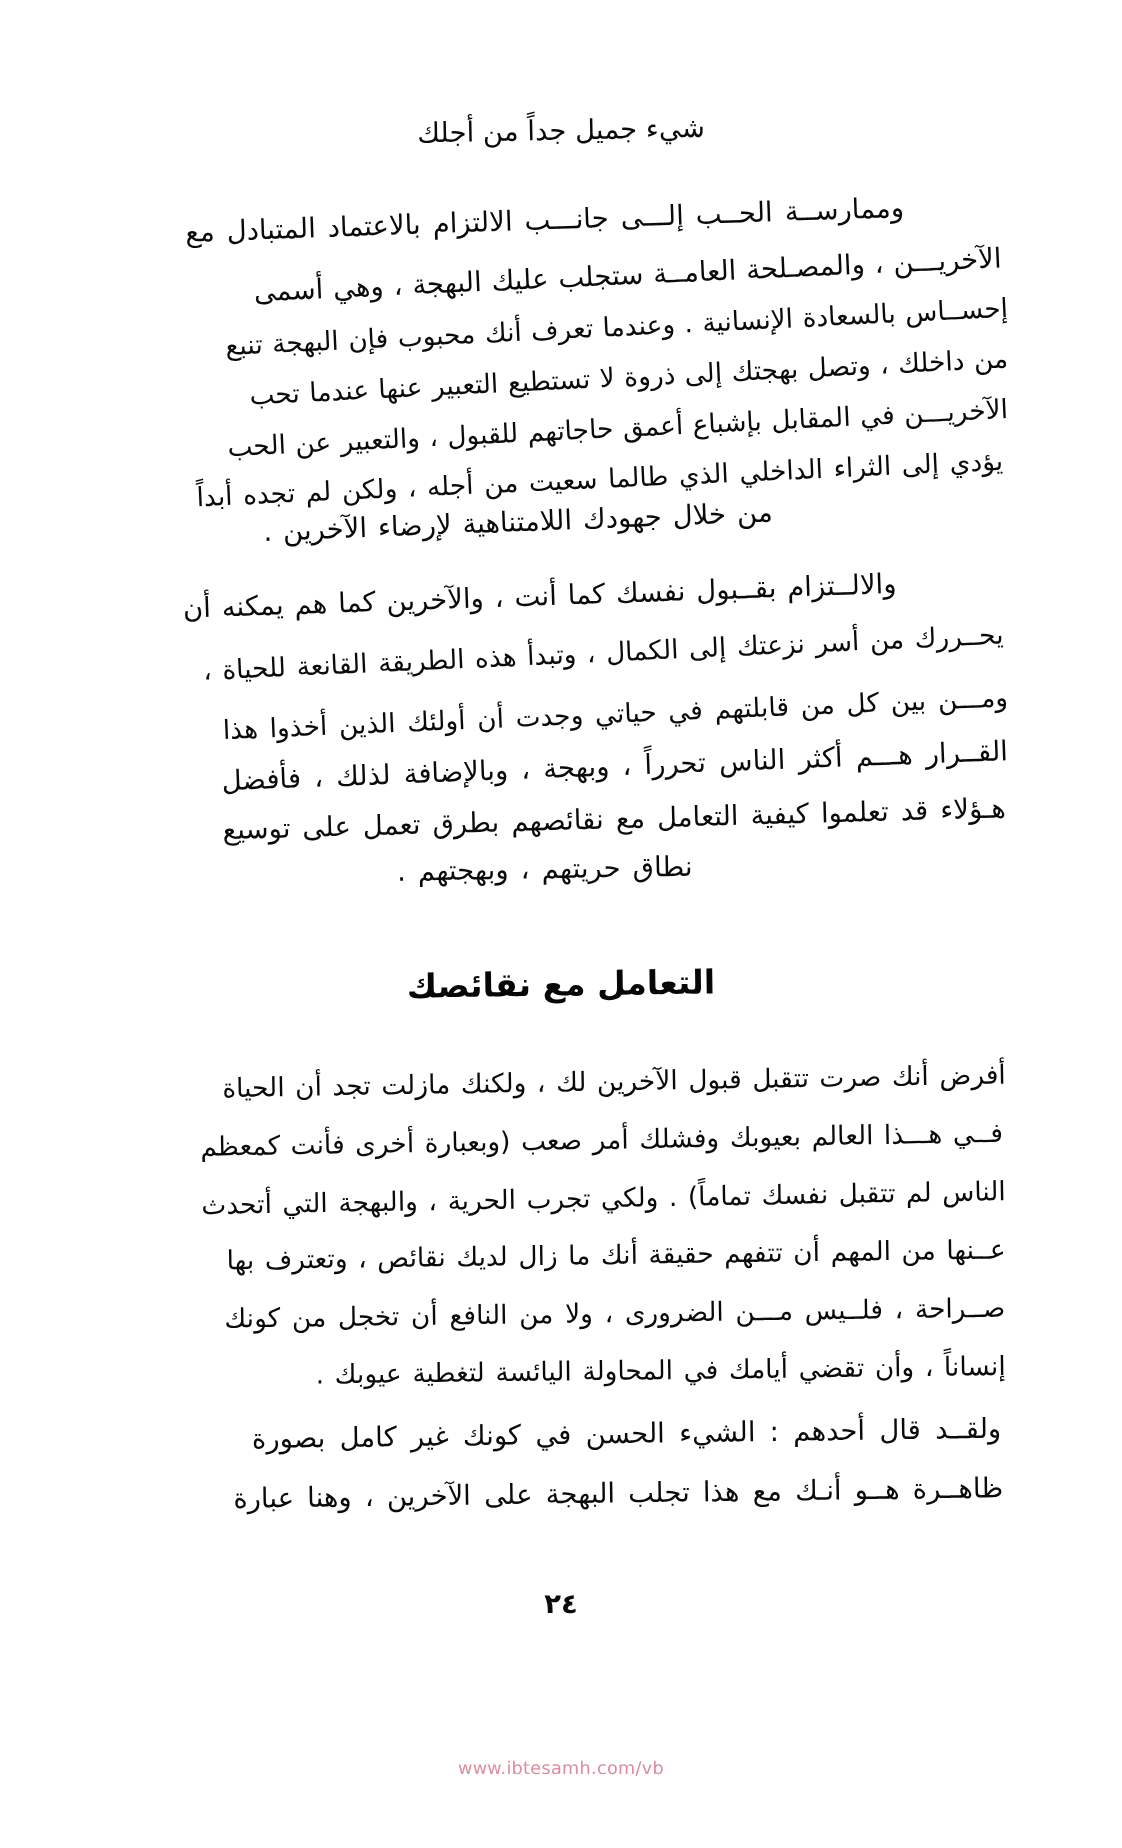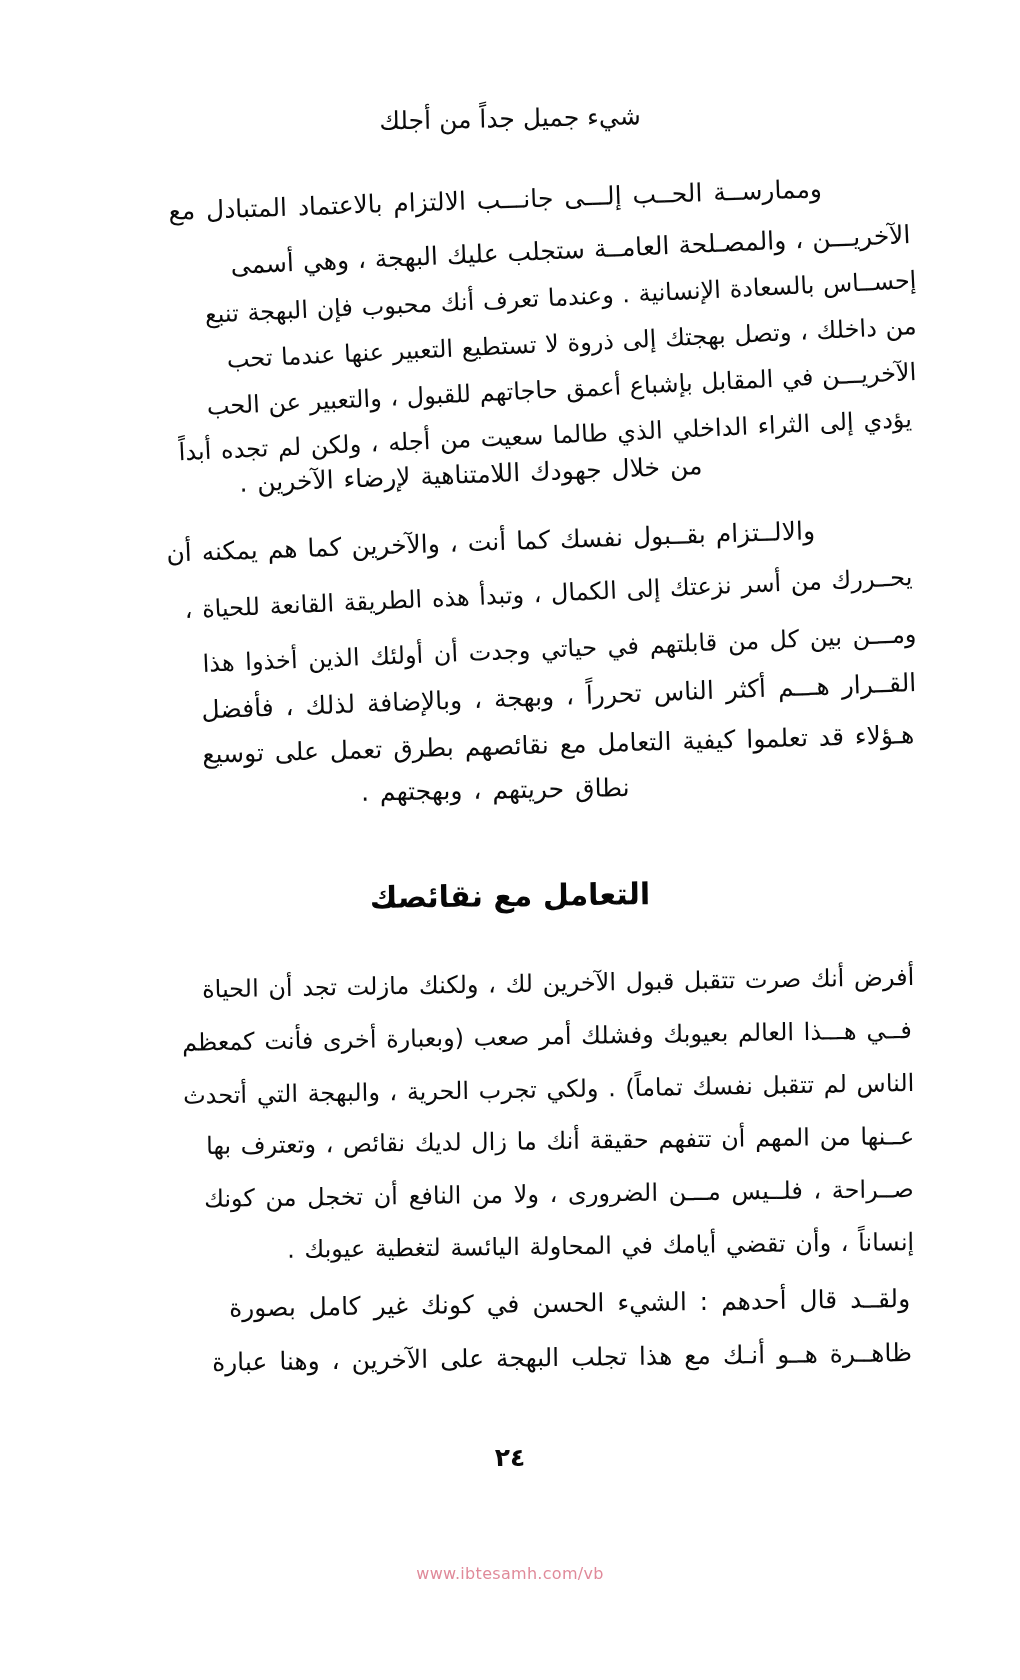--- a/index.html
+++ b/index.html
@@ -125,16 +125,16 @@
     <div class="ln" style="top:1071px; right:106px; transform:rotate(-1.0deg); font-size:24px; word-spacing:2px;">الناس لم تتقبل نفسك تماماً) . ولكي تجرب الحرية ، والبهجة التي أتحدث</div>
     <div class="ln" style="top:1124px; right:106px; transform:rotate(-0.8deg); font-size:24px; word-spacing:2px;">عــنها من المهم أن تتفهم حقيقة أنك ما زال لديك نقائص ، وتعترف بها</div>
     <div class="ln" style="top:1177px; right:106px; transform:rotate(-0.8deg); font-size:24px; word-spacing:3px;">صــراحة ، فلــيس مـــن الضرورى ، ولا من النافع أن تخجل من كونك</div>
     <div class="ln" style="top:1230px; right:106px; transform:rotate(-0.7deg); font-size:24px; word-spacing:2px;">إنساناً ، وأن تقضي أيامك في المحاولة اليائسة لتغطية عيوبك .</div>
 
     <div class="ln" style="top:1286px; right:110px; transform:rotate(-0.8deg); font-size:25px; word-spacing:5px;">ولقــد قال أحدهم : الشيء الحسن في كونك غير كامل بصورة</div>
     <div class="ln" style="top:1340px; right:108px; transform:rotate(-0.8deg); font-size:25px; word-spacing:4px;">ظاهــرة هــو أنـك مع هذا تجلب البهجة على الآخرين ، وهنا عبارة</div>
 
     <div class="page-number" style="top:1443px;text-align:center;">٢٤</div>
 
-    <div class="watermark" style="top:1564px;">www.ibtesamh.com/vb</div>
+    <div class="watermark" style="top:1598px;">www.ibtesamh.com/vb</div>
 
   </div>
 </div>
 
 </body></html>

